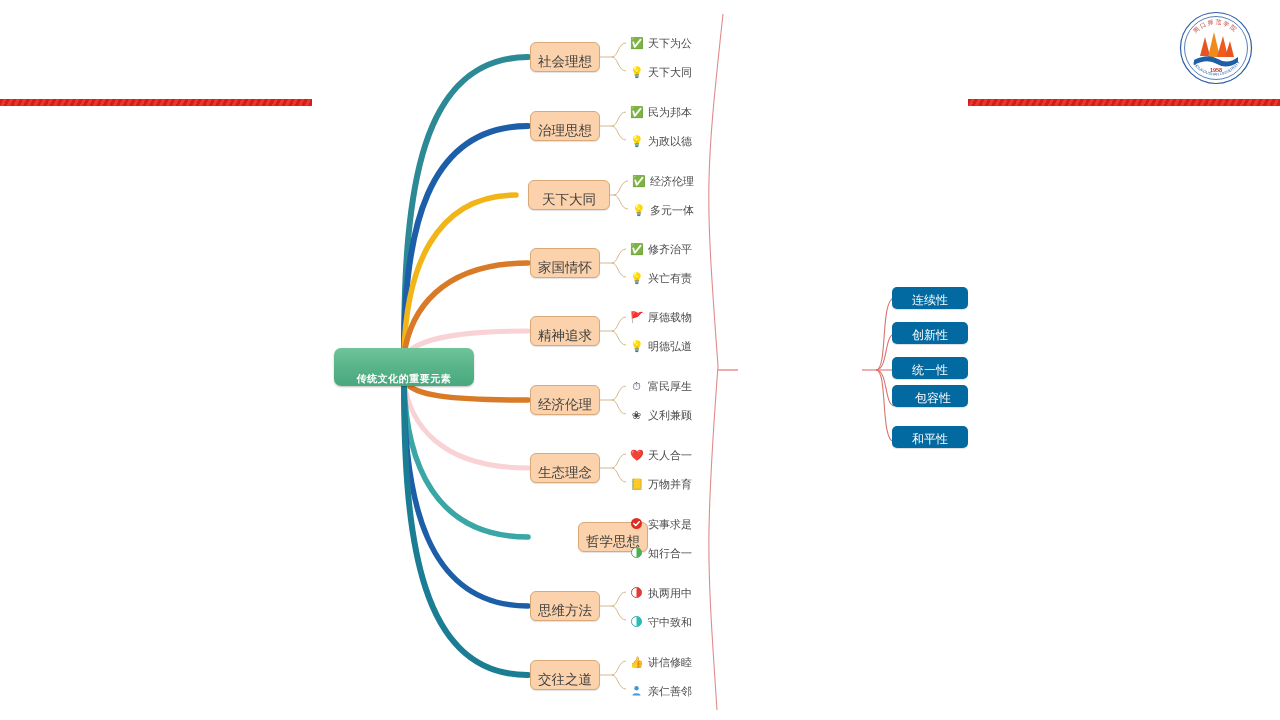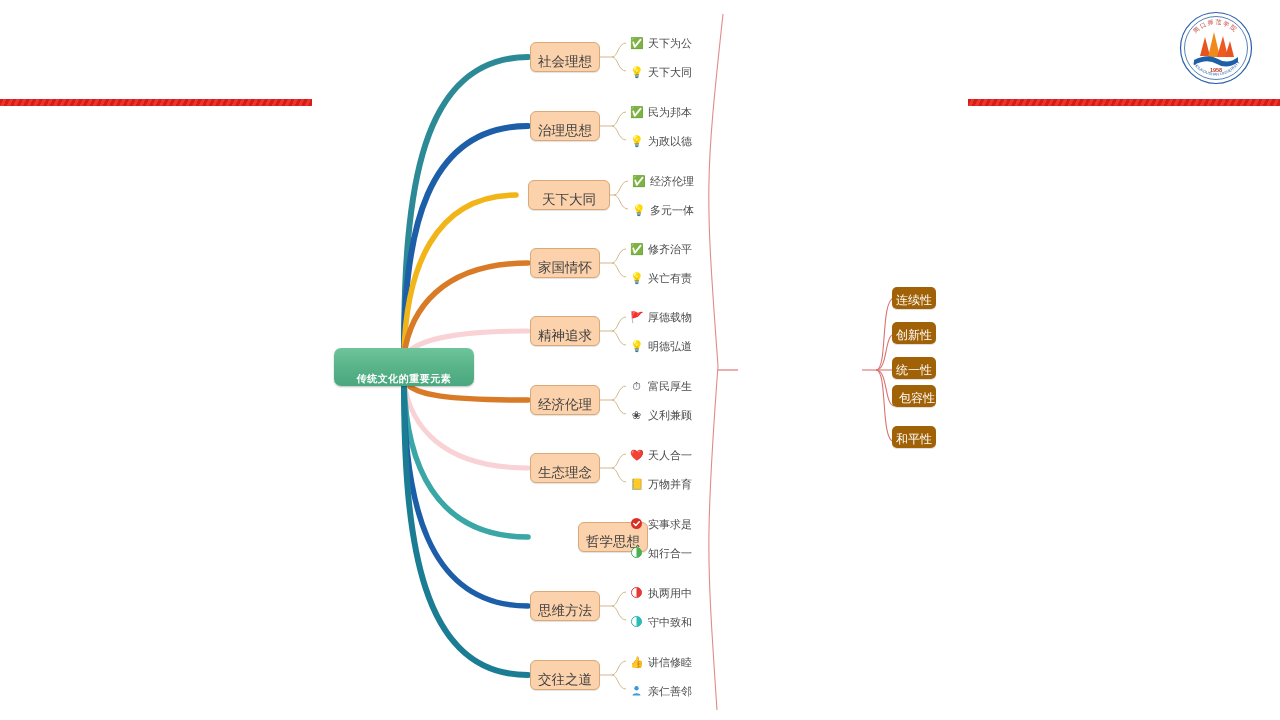--- a/index.html
+++ b/index.html
@@ -41,22 +41,22 @@
 
   #red-node{
     left:738px;top:352px;width:124px;height:36px;border-radius:6px;
     background:linear-gradient(180deg,#f5635d 0%,#ef4e48 100%);
     color:#ffffff;font-size:10.5px;line-height:14px;
     flex-direction:column;box-shadow:0 1px 2px rgba(0,0,0,.18);
   }
   #red-node span{display:block;}
 
   .blue-node{
-    width:44px;height:22px;border-radius:5px;
-    background:#a16207;color:#ffffff;font-size:12px;
+    width:76px;height:22px;border-radius:5px;
+    background:#0369a1;color:#ffffff;font-size:12px;
     box-shadow:0 1px 1px rgba(0,0,0,.14);
   }
 
   
   #logo{position:absolute;left:1178px;top:10px;width:76px;height:76px;}
   #logo svg{display:block;}
 </style>
 </head>
 <body>
 

